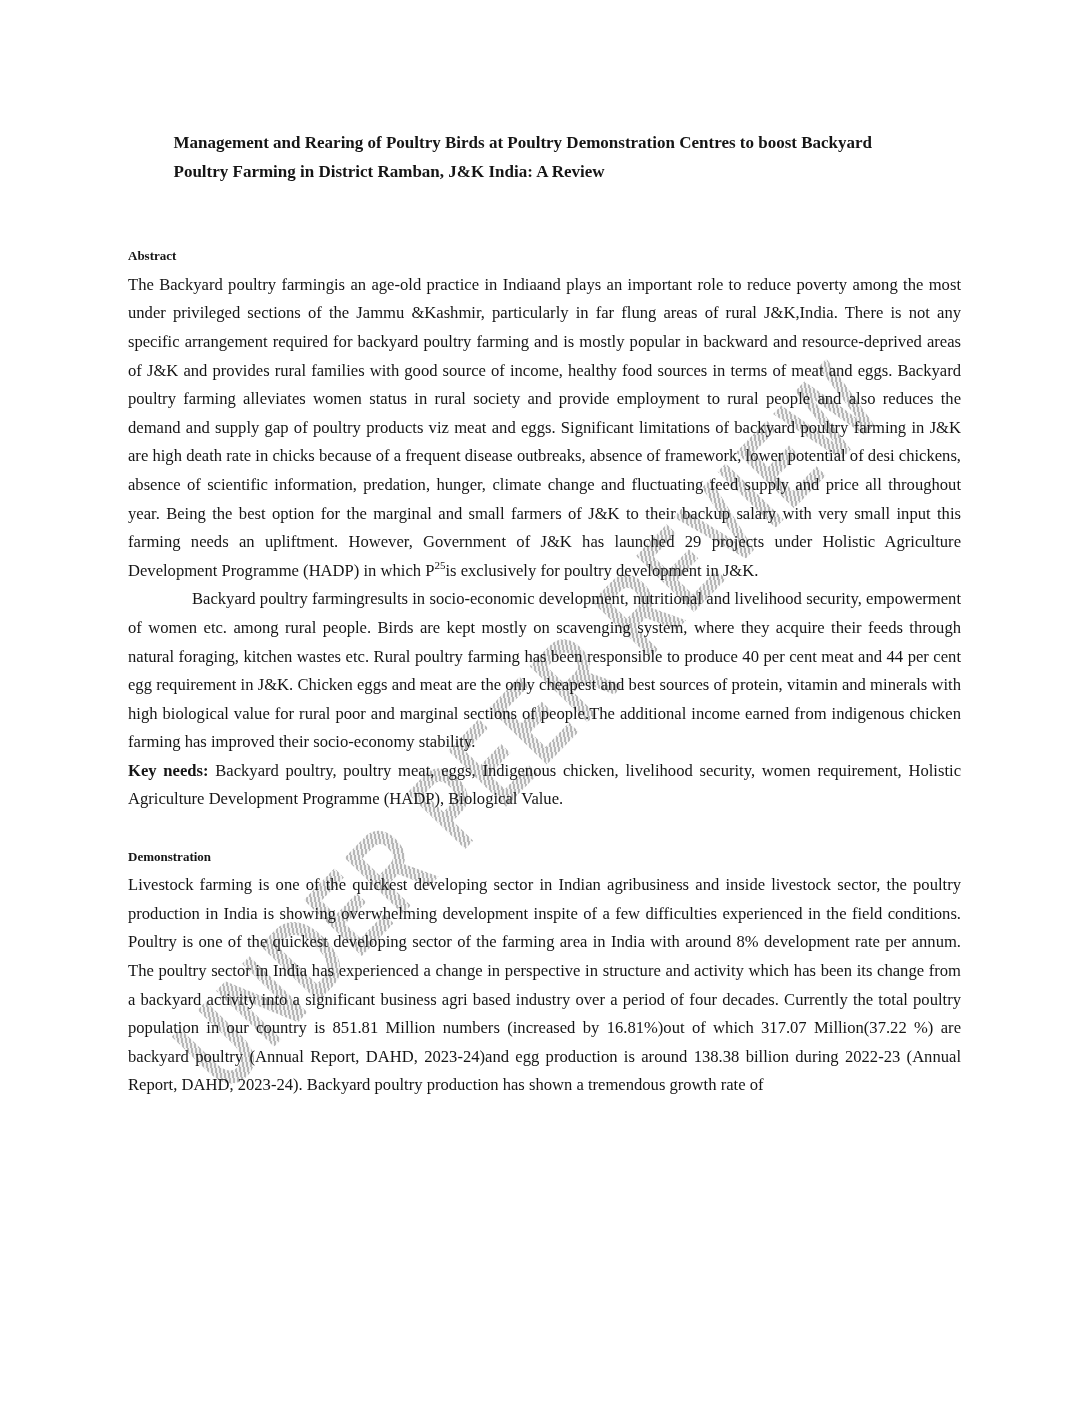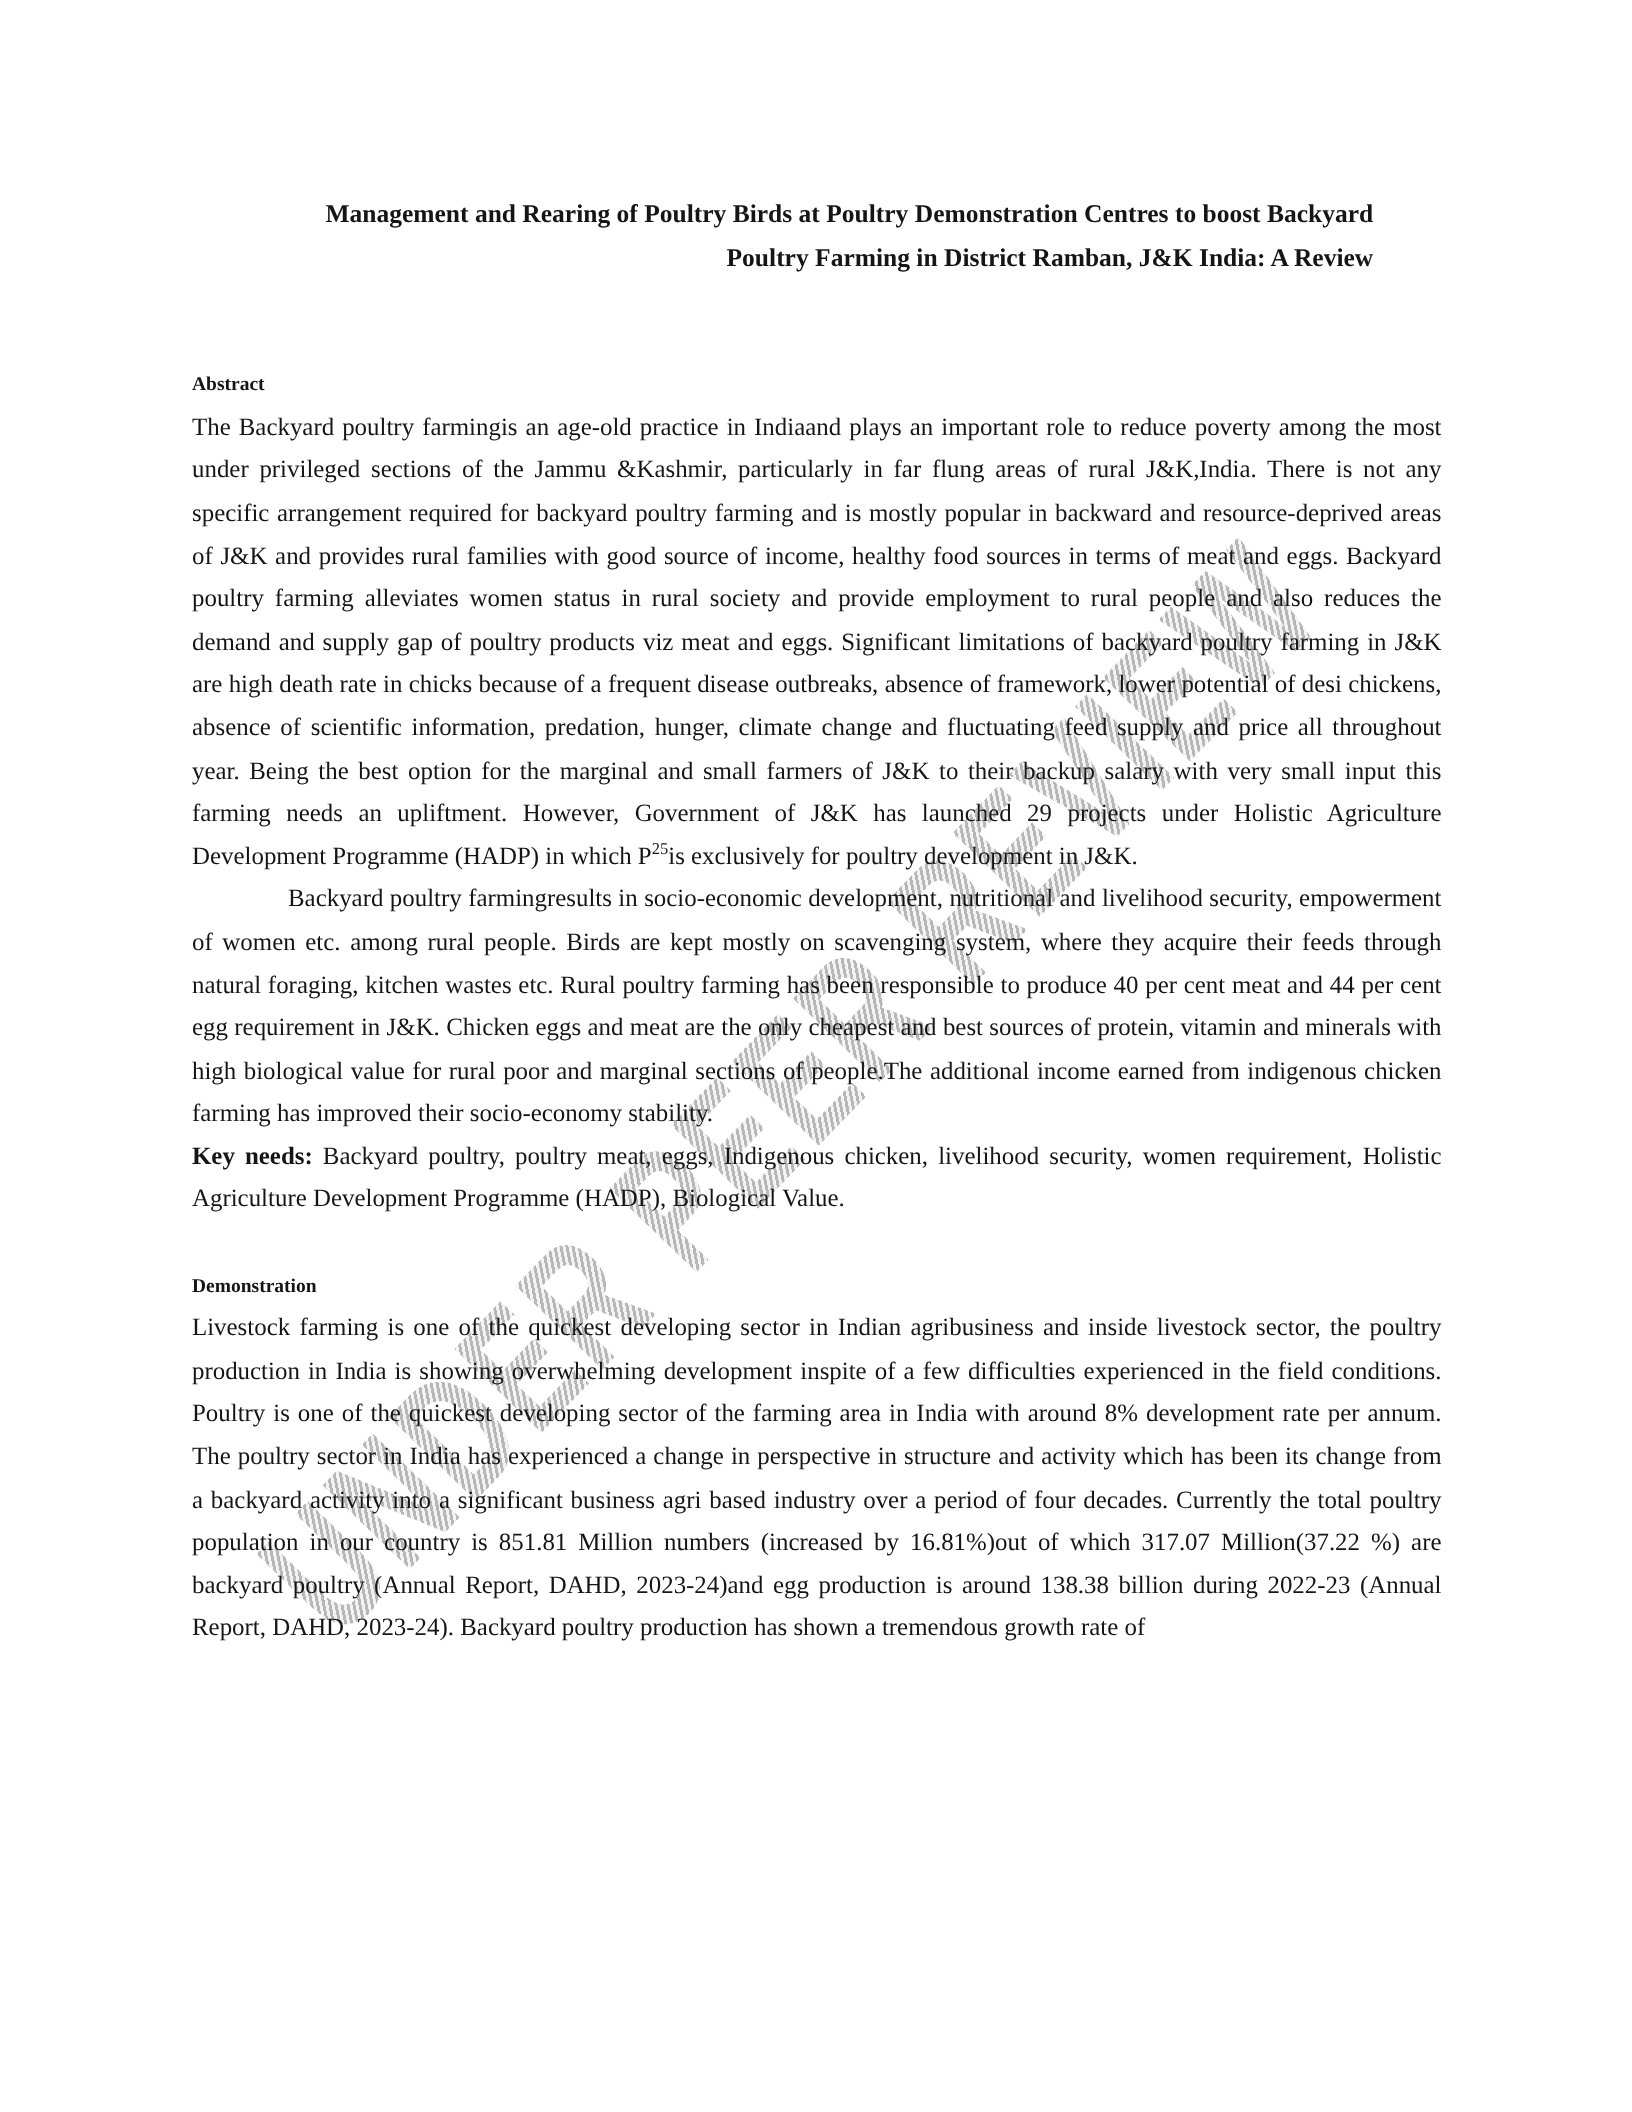--- a/index.html
+++ b/index.html
@@ -43,21 +43,21 @@
   .content {
     position: absolute;
     left: 128px;
     top: 0;
     width: 833px;
     z-index: 1;
   }
   .title {
     margin: 129px auto 0 auto;
     max-width: 742px;
-    text-align: right;
+    text-align: left;
     font-weight: bold;
     font-size: 17px;
     line-height: 28.6px;
   }
   .section-heading {
     font-weight: bold;
     font-size: 13px;
     line-height: 28.6px;
   }
   #abstract-heading {

